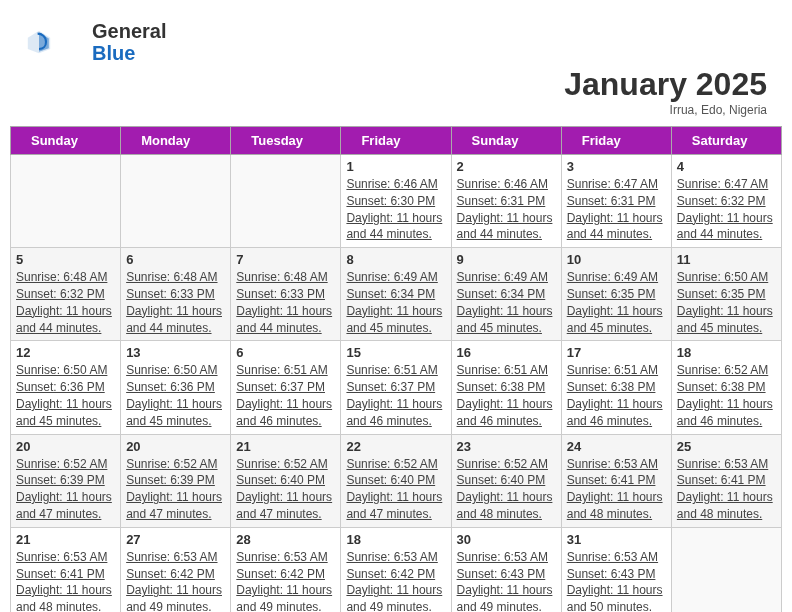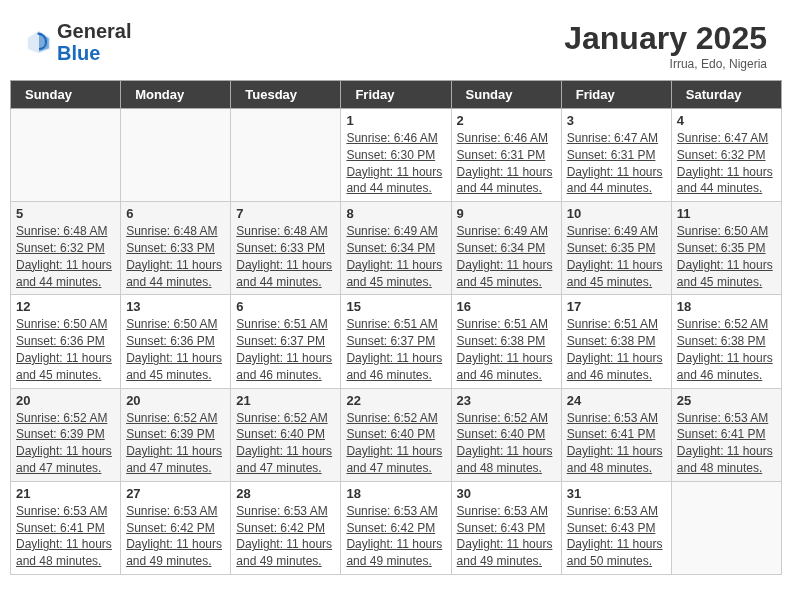--- a/index.html
+++ b/index.html
@@ -18,50 +18,52 @@
     }
     .logo {
       display: flex;
       align-items: center;
       gap: 4px;
     }
     .logo-text {
       font-size: 20px;
       font-weight: bold;
       line-height: 1.1;
+      margin-left: 35px;
     }
     .logo-general { color: #333; }
     .logo-blue { color: #1a6bbf; }
     .logo-icon {
       width: 28px;
       height: 28px;
     }
     .title-block {
       text-align: right;
+      margin-top: 46px;
     }
     .calendar-title {
       font-size: 32px;
       font-weight: bold;
       color: #333;
     }
     .calendar-subtitle {
       font-size: 12px;
       color: #555;
     }
     .calendar {
       width: 100%;
       border-collapse: collapse;
       margin-top: 4px;
     }
     .calendar th {
-      background: #404040;
+      background: #a21caf;
       color: #fff;
       font-size: 13px;
       font-weight: bold;
-      padding: 6px 14px;
+      padding: 6px 20px;
       text-align: left;
       border: 1px solid #aaa;
     }
     .calendar td {
       border: 1px solid #ccc;
       vertical-align: top;
       padding: 4px 5px;
       font-size: 10.5px;
       color: #333;
       width: 14.28%;

